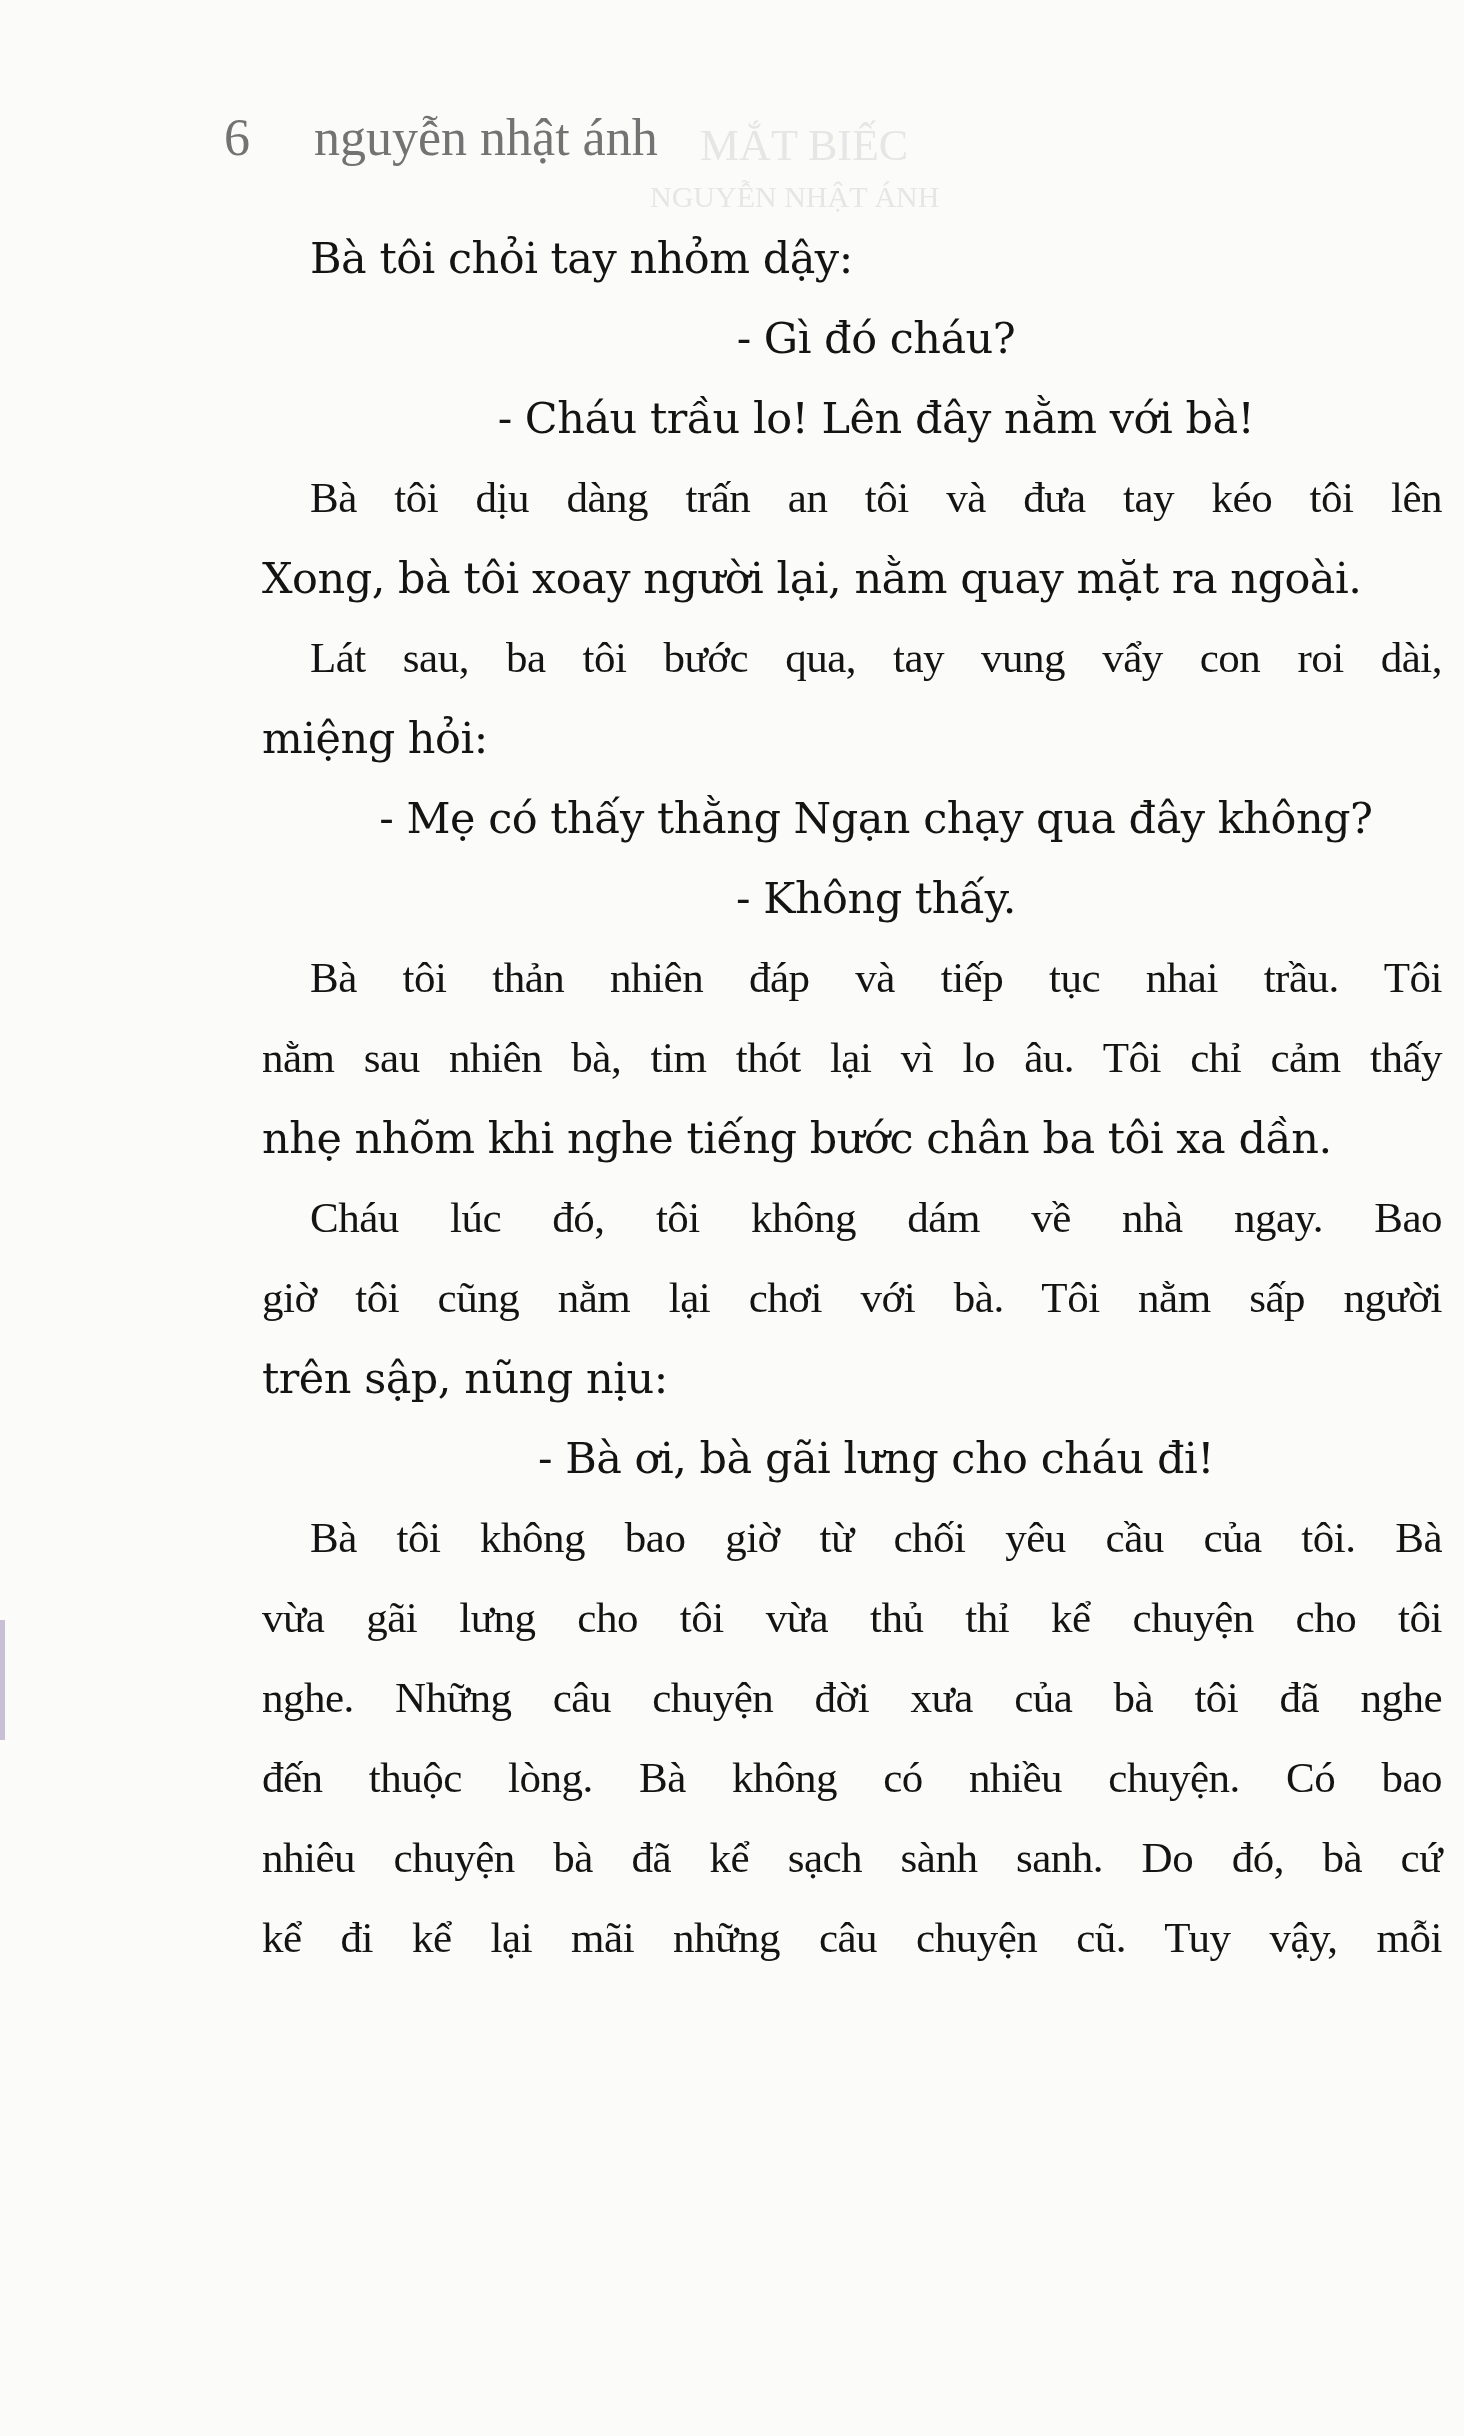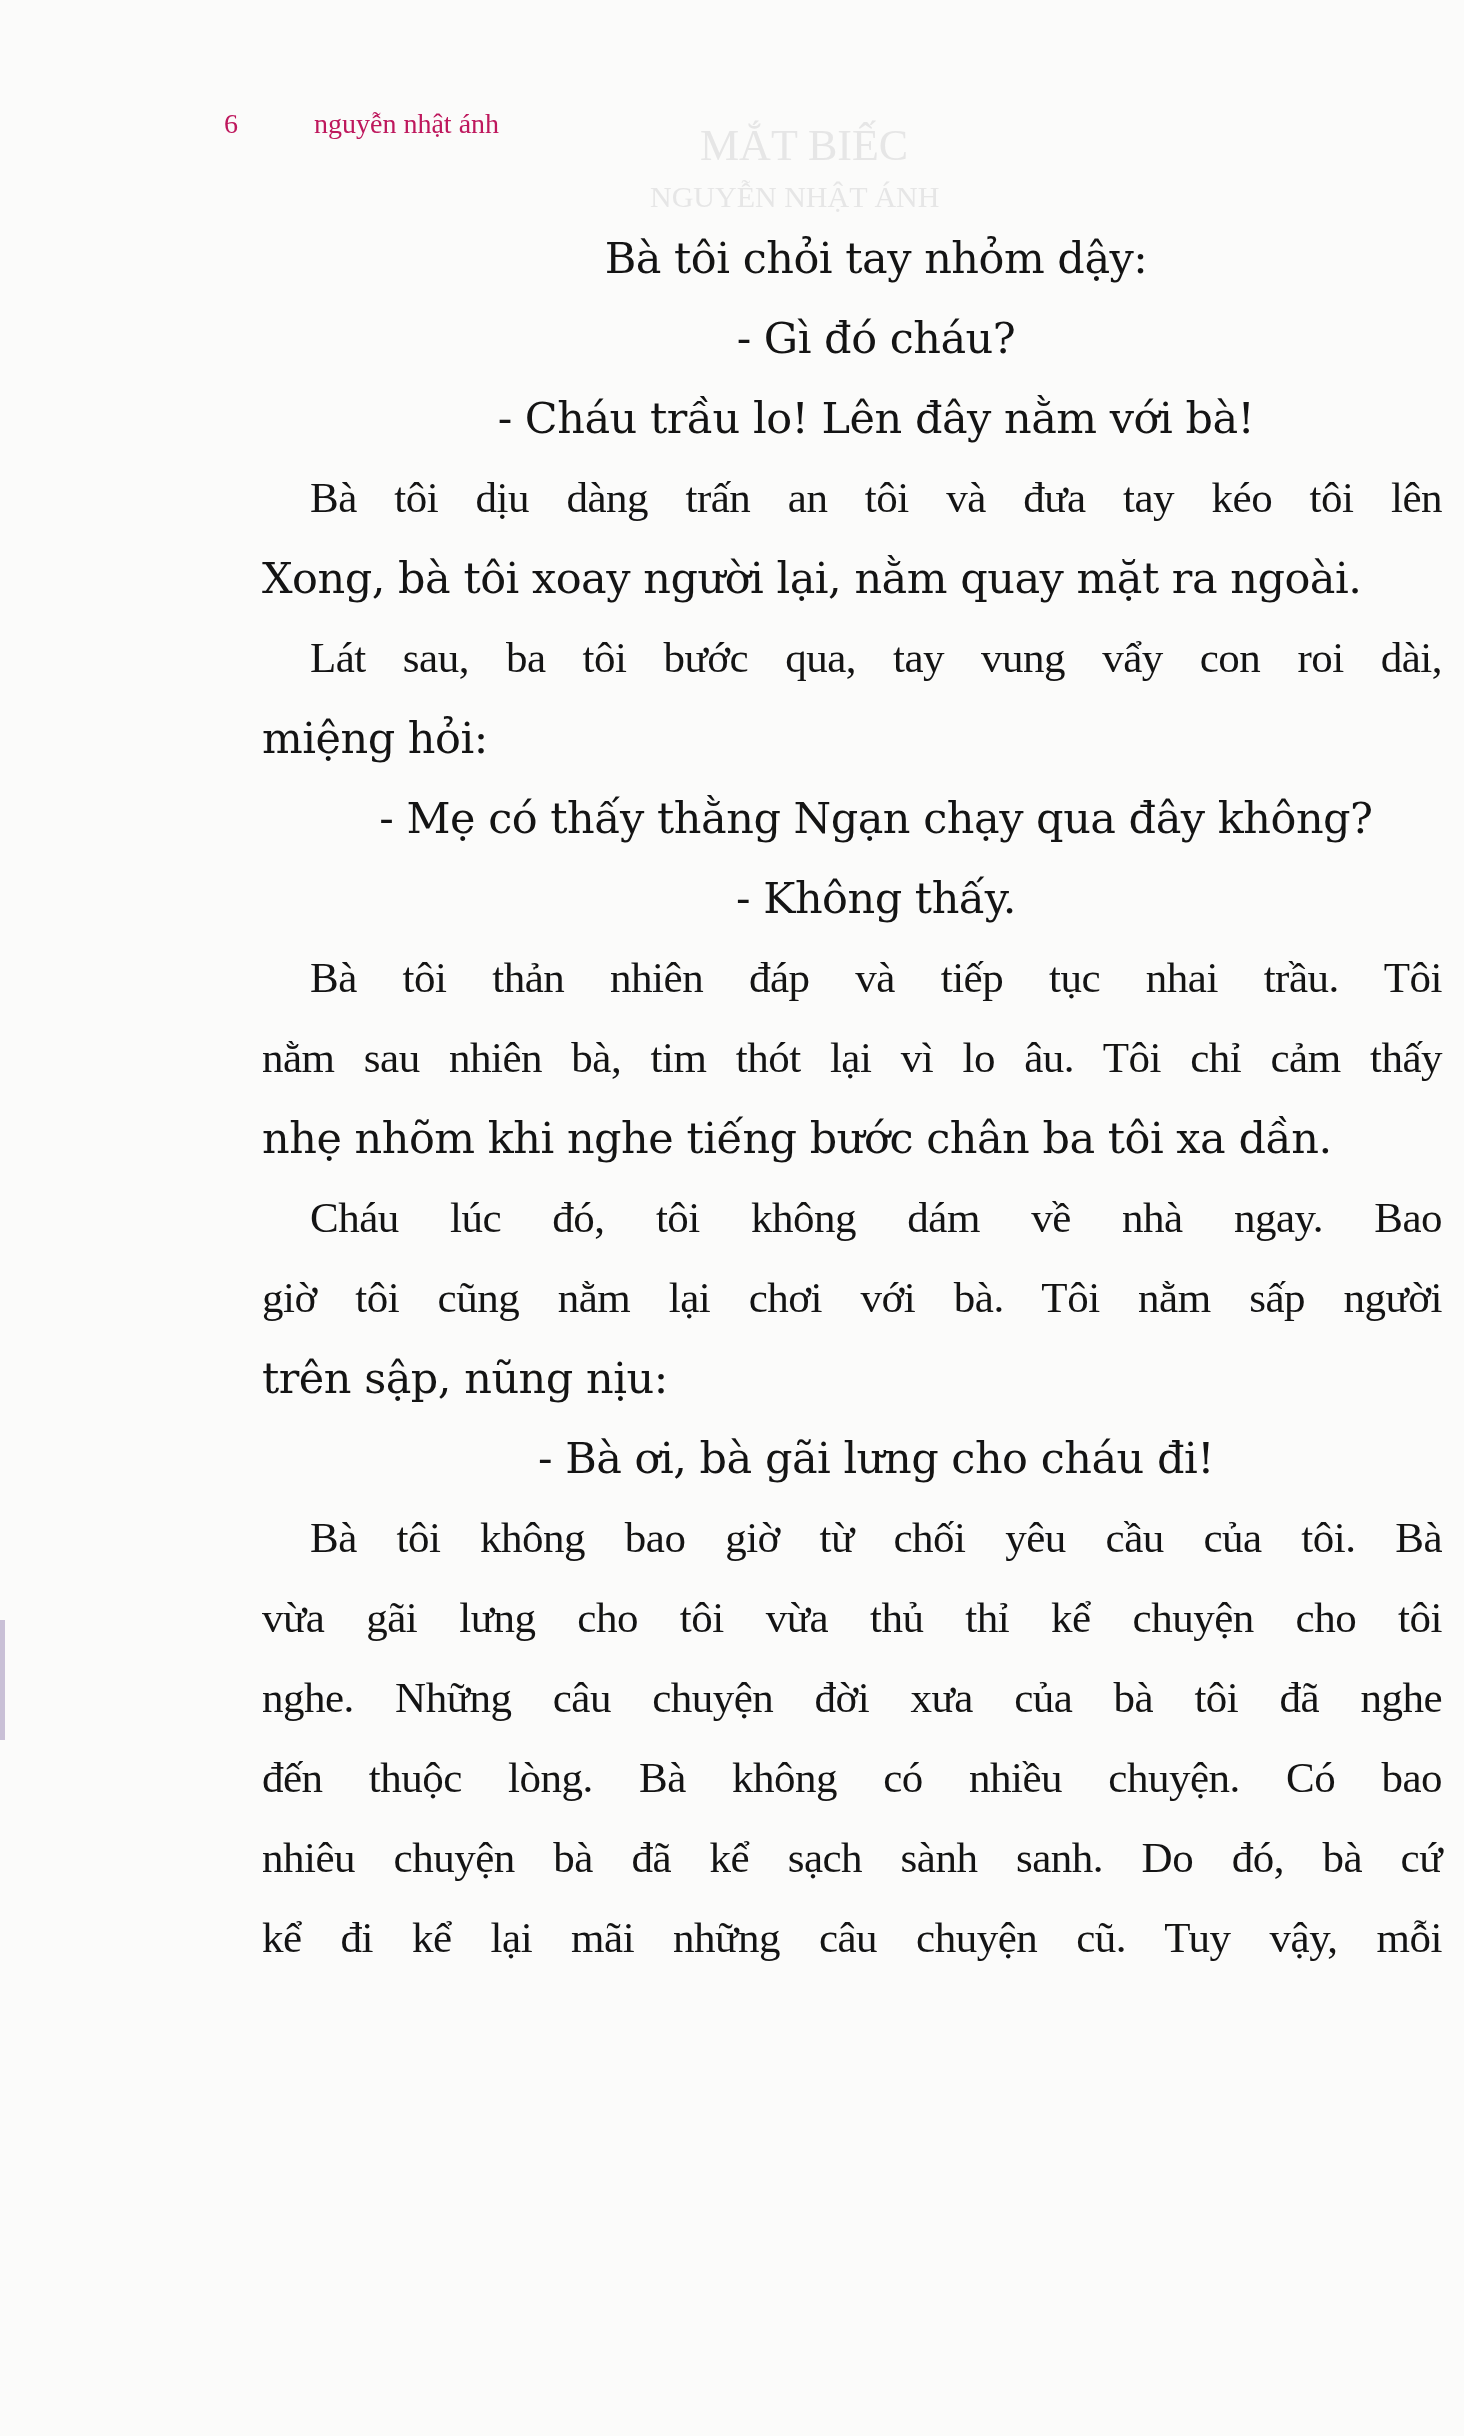--- a/index.html
+++ b/index.html
@@ -10,31 +10,31 @@
     color: #141414;
     position: relative;
   }
   .ghost {
     position: absolute; color: #e6e6e6; font-family: "Liberation Serif", serif;
     font-size: 40px; white-space: nowrap; pointer-events: none;
   }
   .edge-mark { position:absolute; background:#c9c0d6; }
   .running-head {
     position: absolute; top: 108px; left: 224px;
-    font-family: "Liberation Serif", serif; font-size: 28px; color: #be185d;
+    font-family: "Liberation Serif", serif; font-size: 52px; color: #737373;
   }
   .running-head .page-no { display:inline-block; width: 90px; }
   .body-text {
     position: absolute; top: 218px; left: 262px; width: 1180px;
     font-size: 43px; line-height: 80px;
     letter-spacing: -0.5px;
   }
   .line { white-space: nowrap; }
   .just { text-align: justify; text-align-last: justify; font-family: Liberation Serif, serif; }
-  .indent { padding-left: 48px; text-align: center; }
+  .indent { padding-left: 48px; }
   .dlg { padding-left: 48px; text-align: center; }
 </style>
 </head>
 <body>
 
 <div class="ghost" style="top:120px;left:700px;font-size:44px;">MẮT BIẾC</div>
 <div class="ghost" style="top:180px;left:650px;font-size:30px;">NGUYỄN NHẬT ÁNH</div>
 <div class="edge-mark" style="left:0;top:1620px;width:5px;height:120px;"></div>
 
 <div class="running-head">

